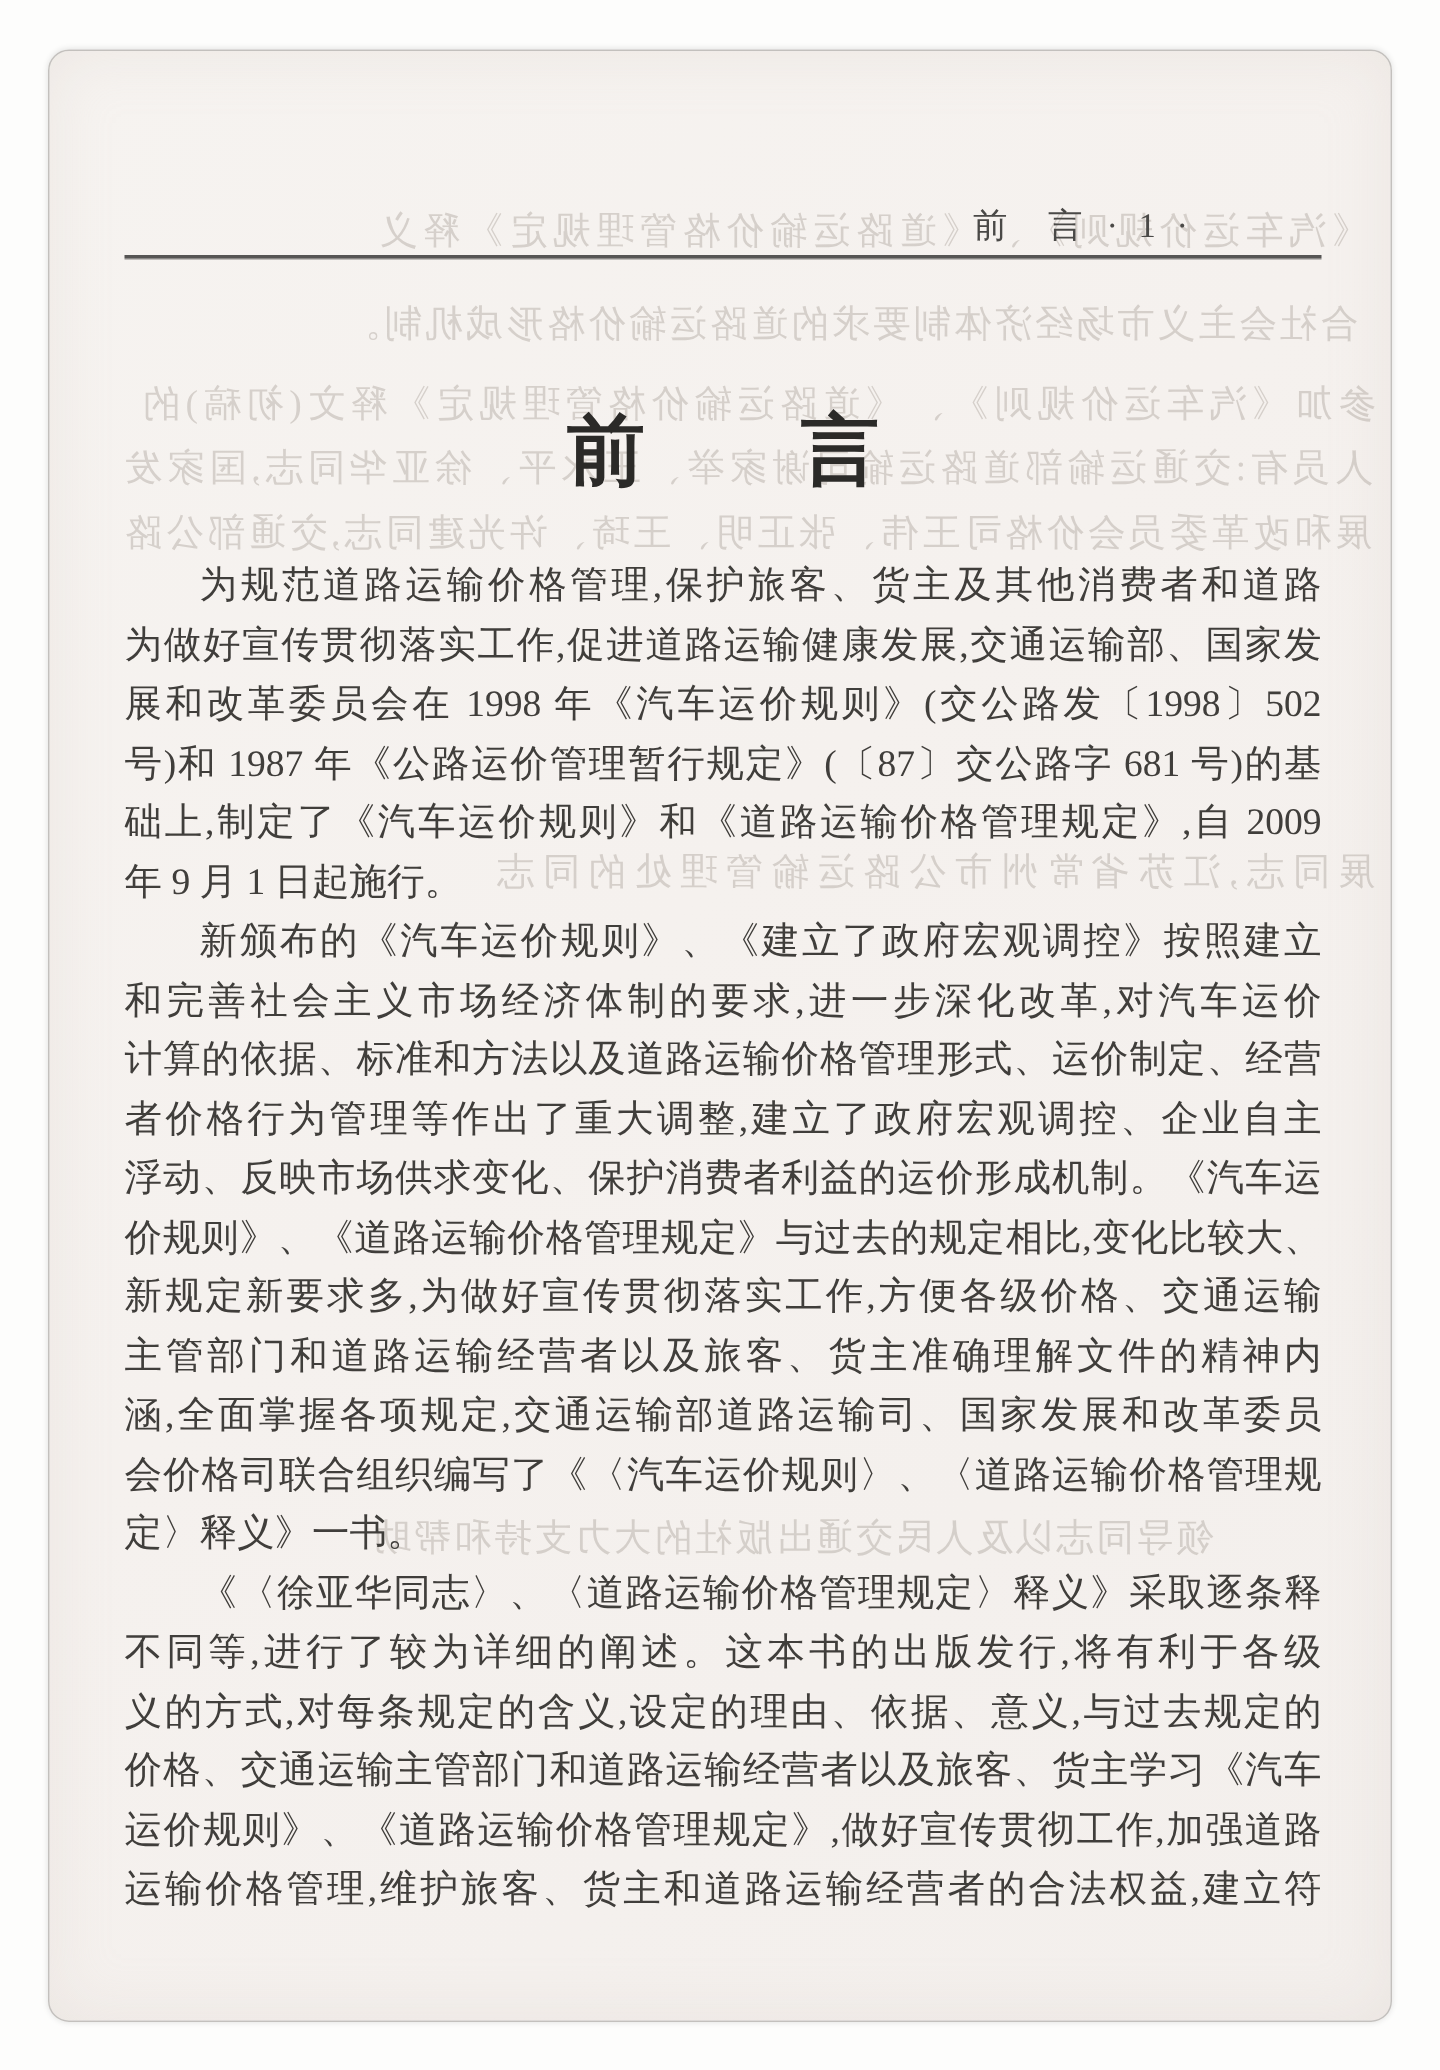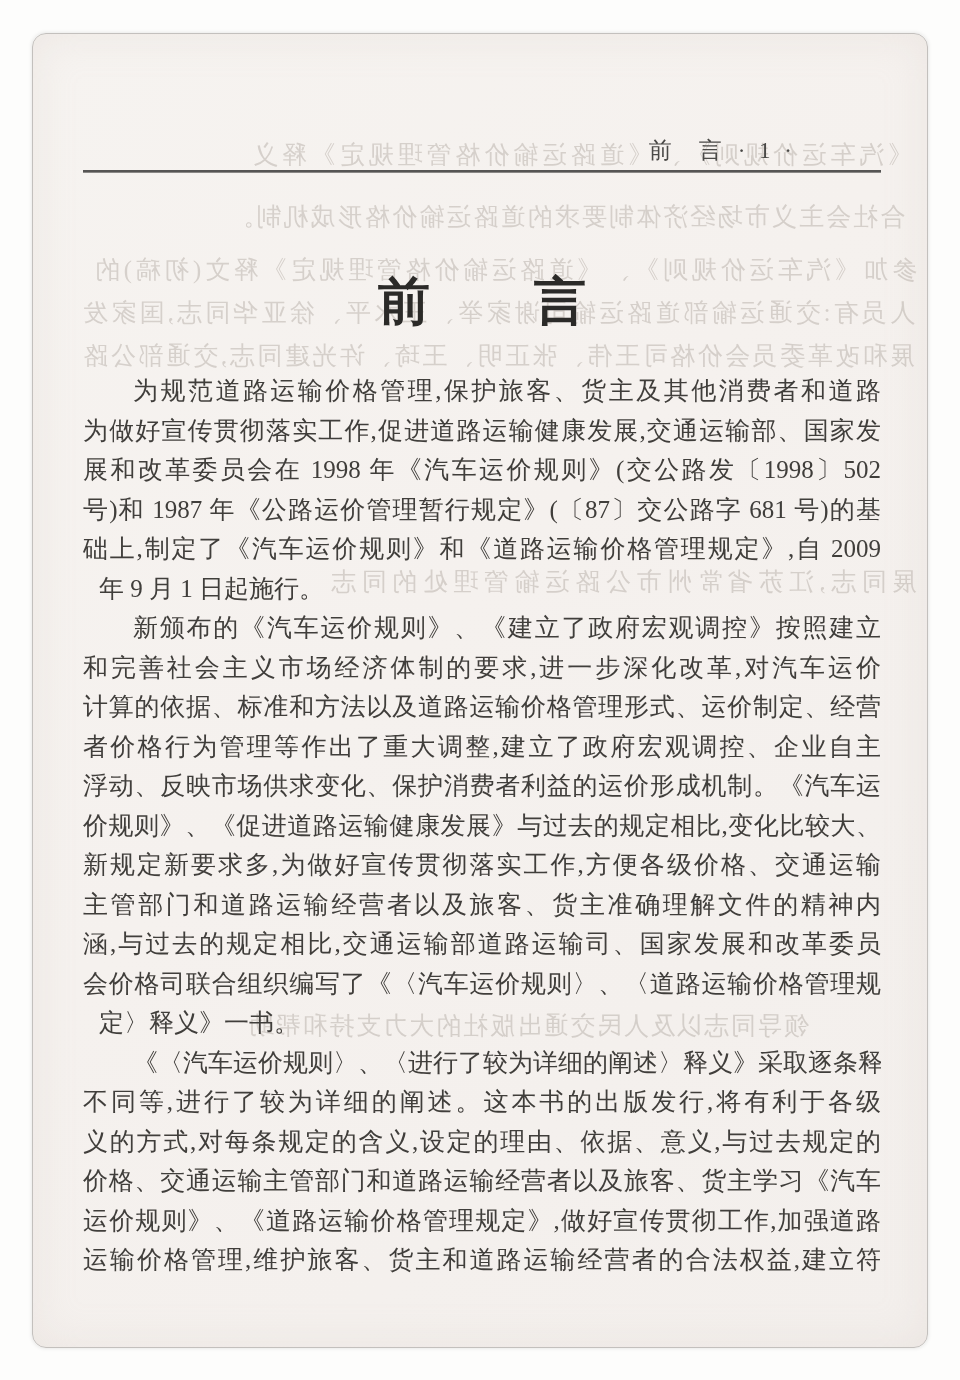--- a/index.html
+++ b/index.html
@@ -91,21 +91,21 @@
   }
   .paragraph { }
   .line {
     width: 100%;
     text-align: justify;
     text-align-last: justify;
     white-space: nowrap;
     overflow: hidden;
   }
   .line.first { text-indent: 2em; }
-  .line.end   { text-align-last: left; margin-left: 16px; }
+  .line.end   { text-align-last: left; }
 </style>
 </head>
 <body>
 
 <div class="scan-wrap">
   <div class="page">
 
     <div class="bleed-layer">
         <div class="bleed-line">《汽车运价规则》、《道路运输价格管理规定》释义</div>
         <div class="bleed-line">合社会主义市场经济体制要求的道路运输价格形成机制。</div>
@@ -134,29 +134,29 @@
             <div class="line">号)和 1987 年《公路运价管理暂行规定》(〔87〕交公路字 681 号)的基</div>
             <div class="line">础上,制定了《汽车运价规则》和《道路运输价格管理规定》,自 2009</div>
             <div class="line end">年 9 月 1 日起施行。</div>
           </div>
           <div class="paragraph">
             <div class="line first">新颁布的《汽车运价规则》、《建立了政府宏观调控》按照建立</div>
             <div class="line">和完善社会主义市场经济体制的要求,进一步深化改革,对汽车运价</div>
             <div class="line">计算的依据、标准和方法以及道路运输价格管理形式、运价制定、经营</div>
             <div class="line">者价格行为管理等作出了重大调整,建立了政府宏观调控、企业自主</div>
             <div class="line">浮动、反映市场供求变化、保护消费者利益的运价形成机制。《汽车运</div>
-            <div class="line">价规则》、《促进道路运输健康发展》与过去的规定相比,变化比较大、</div>
+            <div class="line">价规则》、《道路运输价格管理规定》与过去的规定相比,变化比较大、</div>
             <div class="line">新规定新要求多,为做好宣传贯彻落实工作,方便各级价格、交通运输</div>
             <div class="line">主管部门和道路运输经营者以及旅客、货主准确理解文件的精神内</div>
-            <div class="line">涵,与过去的规定相比,交通运输部道路运输司、国家发展和改革委员</div>
+            <div class="line">涵,全面掌握各项规定,交通运输部道路运输司、国家发展和改革委员</div>
             <div class="line">会价格司联合组织编写了《〈汽车运价规则〉、〈道路运输价格管理规</div>
             <div class="line end">定〉释义》一书。</div>
           </div>
           <div class="paragraph">
-            <div class="line first">《〈汽车运价规则〉、〈进行了较为详细的阐述〉释义》采取逐条释</div>
+            <div class="line first">《〈徐亚华同志〉、〈道路运输价格管理规定〉释义》采取逐条释</div>
             <div class="line">不同等,进行了较为详细的阐述。这本书的出版发行,将有利于各级</div>
             <div class="line">义的方式,对每条规定的含义,设定的理由、依据、意义,与过去规定的</div>
             <div class="line">价格、交通运输主管部门和道路运输经营者以及旅客、货主学习《汽车</div>
             <div class="line">运价规则》、《道路运输价格管理规定》,做好宣传贯彻工作,加强道路</div>
             <div class="line">运输价格管理,维护旅客、货主和道路运输经营者的合法权益,建立符</div>
           </div>
         </div>
 
     </div>
   </div>

